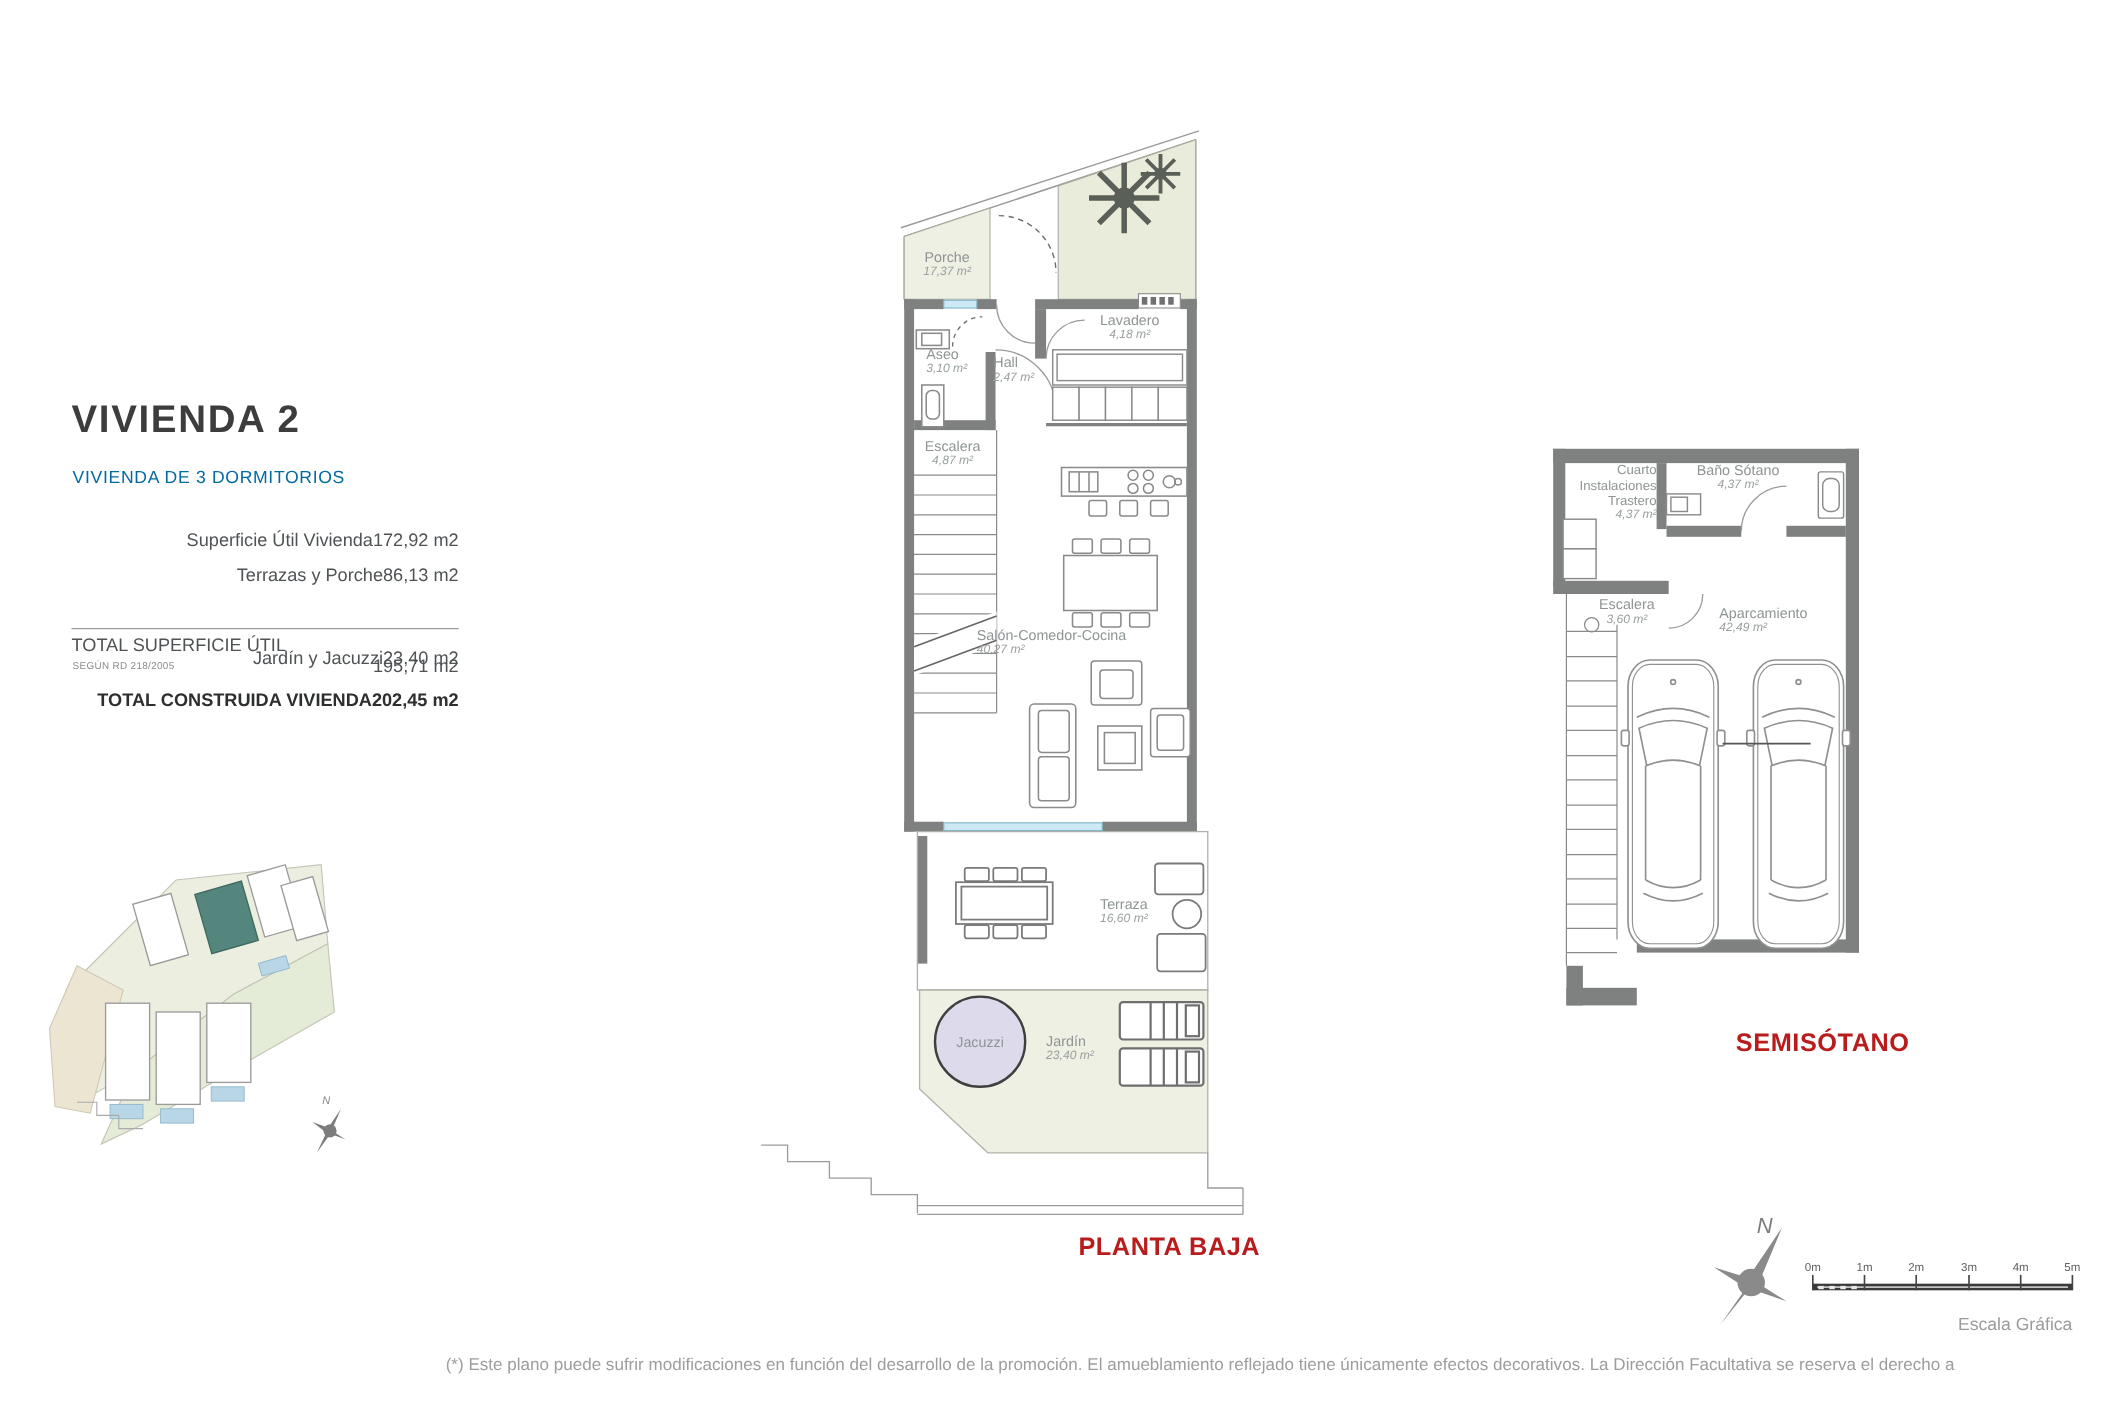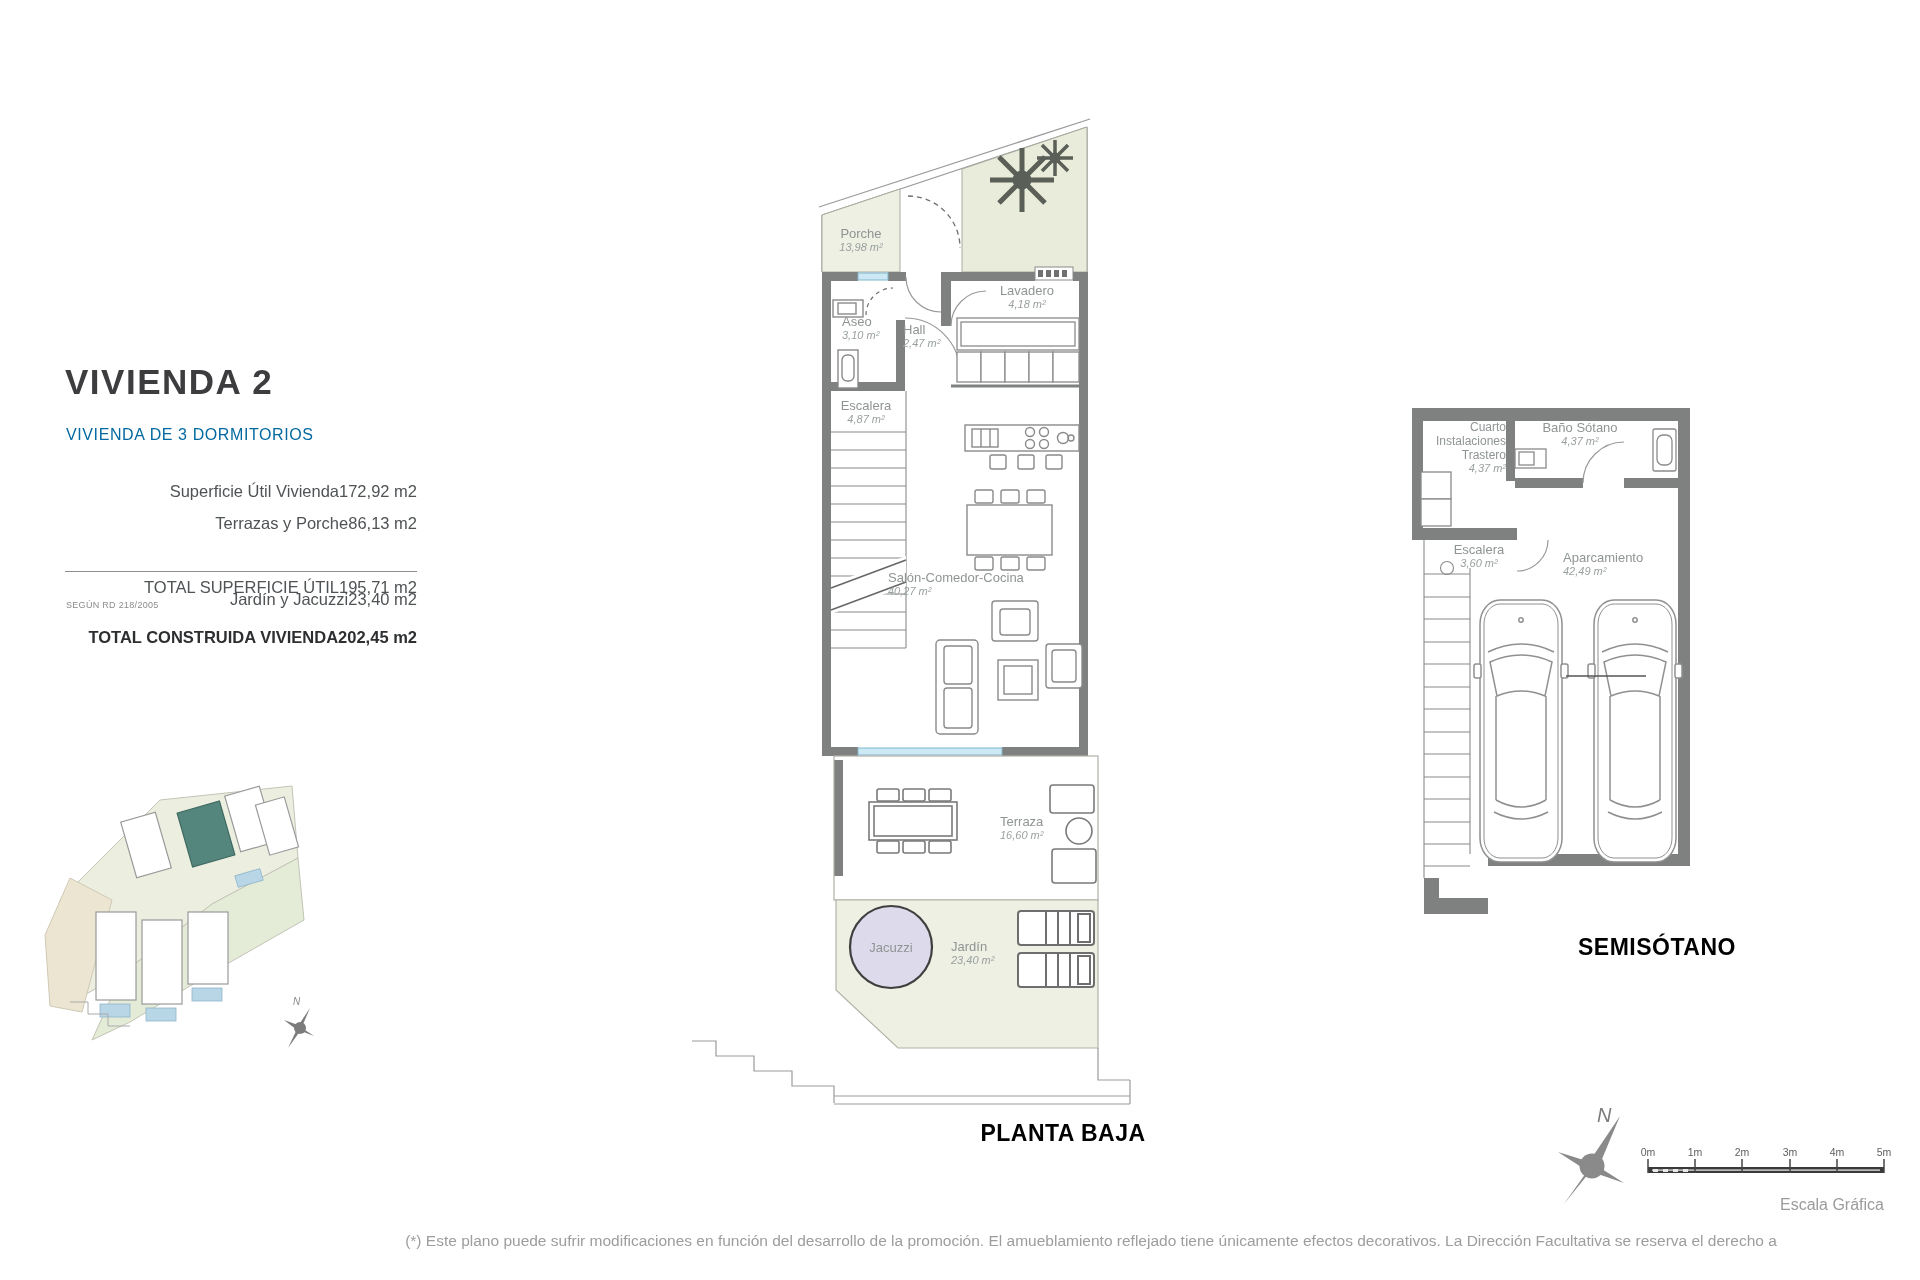--- a/index.html
+++ b/index.html
@@ -17,21 +17,21 @@
   .ip-divider{position:absolute;left:0;top:209px;width:100%;border-top:1px solid #8f8f8f;}
   .ip-note{position:absolute;left:1px;top:238px;font-size:9px;color:#8b8b8b;letter-spacing:.3px;}
   .ip-total{font-weight:bold;color:#2c2e30;}
 
   
   .rlabel{position:absolute;color:#8f9494;font-size:13px;line-height:1.18;}
   .rlabel .area{font-style:italic;font-size:11px;color:#9aa0a0;}
   .center{text-align:center;}
   .right{text-align:right;}
 
-  .plan-title{position:absolute;font-size:23px;font-weight:bold;color:#000000;letter-spacing:.5px;text-align:center;}
+  .plan-title{position:absolute;font-size:23px;font-weight:bold;color:#b91c1c;letter-spacing:.5px;text-align:center;}
 
   .tick{position:absolute;font-size:10.5px;color:#5f5f5f;width:30px;text-align:center;}
   .escala{position:absolute;left:1732px;top:1196px;width:152px;text-align:right;font-size:16px;color:#9b9b9b;}
   .north-n{position:absolute;left:1597px;top:1104px;font-size:20px;color:#7c7c7c;font-style:italic;}
   .mini-n{position:absolute;left:293px;top:996px;font-size:10px;color:#8a8a8a;font-style:italic;}
 
   .disclaimer{position:absolute;left:326px;top:1229px;width:1530px;text-align:center;
               font-size:15.5px;color:#9d9d9d;line-height:23px;}
 </style>
 </head>
@@ -371,35 +371,35 @@
     <span>Terrazas y Porche</span>
     <span class="val">86,13 m2</span>
   </div>
   <div class="ip-row" style="top:184px;margin-top:44px;">
     <span>Jardín y Jacuzzi</span>
     <span class="val">23,40 m2</span>
   </div>
 
   <div class="ip-divider"></div>
 
-  <div class="ip-row" style="top:216px;">
+  <div class="ip-row" style="top:216px;flex-direction:column;">
     <span>TOTAL SUPERFICIE ÚTIL</span>
     <span class="val">195,71 m2</span>
   </div>
   <div class="ip-note">SEGÚN RD 218/2005</div>
 
   <div class="ip-row ip-total" style="top:266px;">
     <span>TOTAL CONSTRUIDA VIVIENDA</span>
     <span class="val">202,45 m2</span>
   </div>
 </div>
 
 <div class="rlabel center" style="left:824px;top:226px;width:74px;">
   <div>Porche</div>
-  <div class="area">13,98 m²</div>
+  <div class="area">17,37 m²</div>
 </div>
 <div class="rlabel" style="left:842px;top:314px;">
   <div>Aseo</div>
   <div class="area">3,10 m²</div>
 </div>
 <div class="rlabel" style="left:903px;top:322px;">
   <div>Hall</div>
   <div class="area">2,47 m²</div>
 </div>
 <div class="rlabel center" style="left:982px;top:283px;width:90px;">

